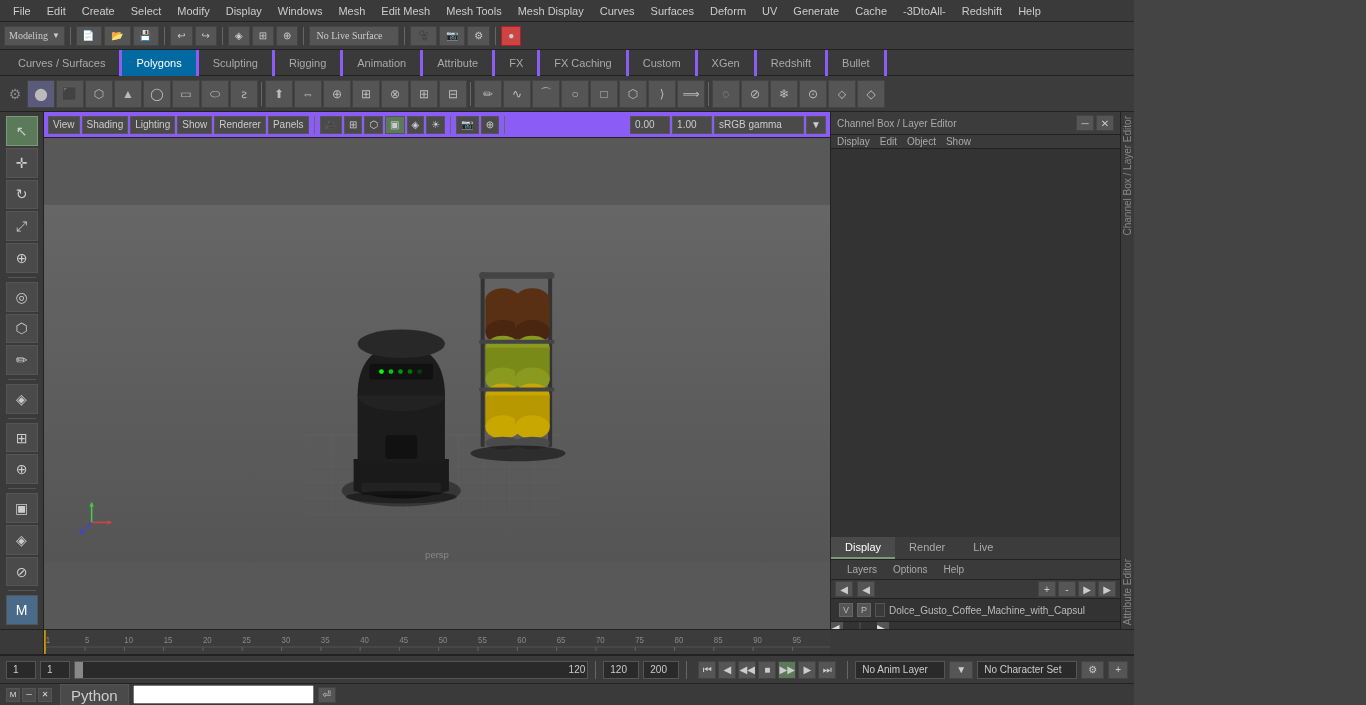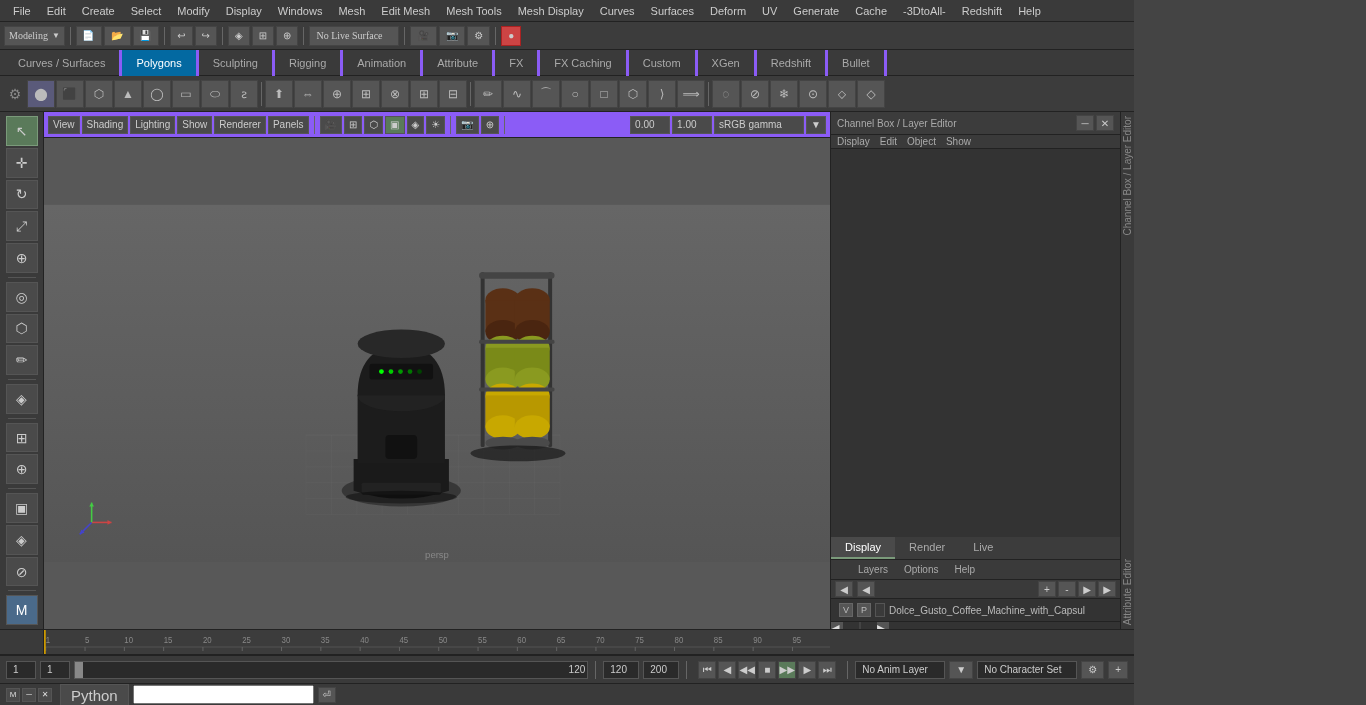--- a/index.html
+++ b/index.html
@@ -180,21 +180,21 @@
       cursor: pointer;
     }
     .dra-tab.active {
       background: #4a4a4a;
       color: #fff;
       border-bottom: 2px solid #7a9a7a;
     }
     #layer-sub-tabs {
       display: flex;
       align-items: center;
-      padding: 2px 19px;
+      padding: 2px 8px;
       background: #3a3a3a;
       border-bottom: 1px solid #222;
     }
     .ls-tab {
       padding: 2px 8px;
       font-size: 10px;
       color: #aaa;
       cursor: pointer;
     }
     .lt-btn {

